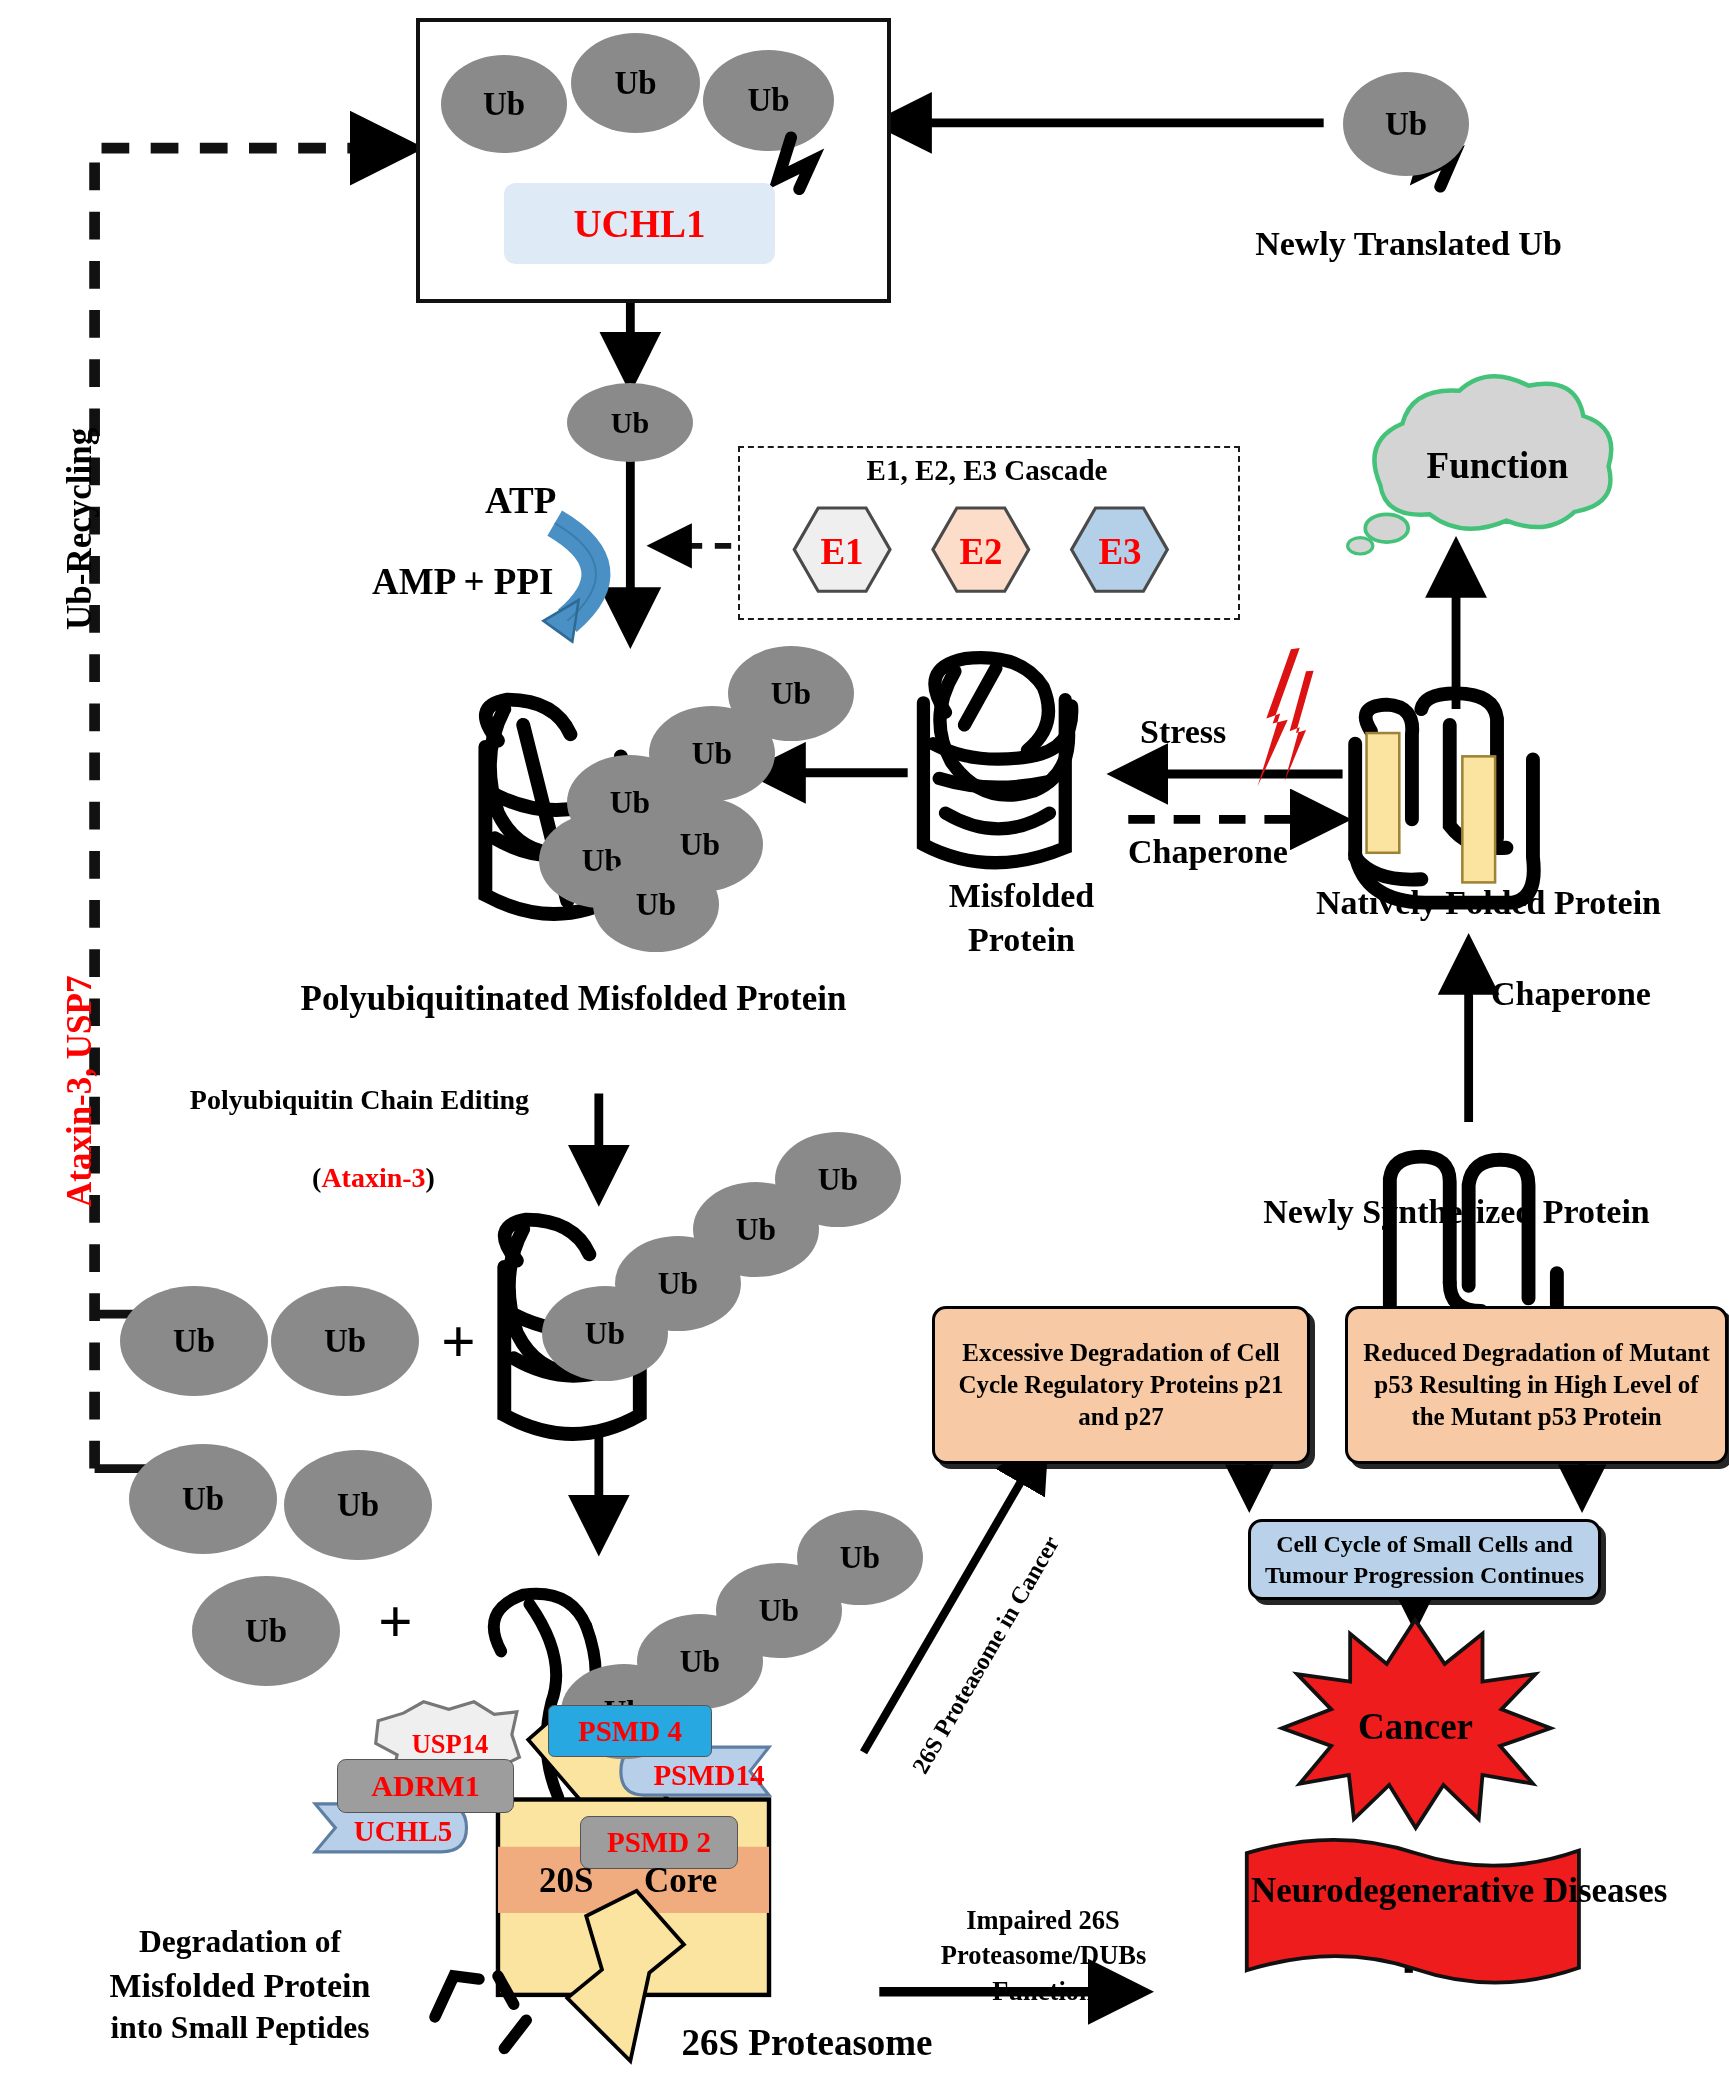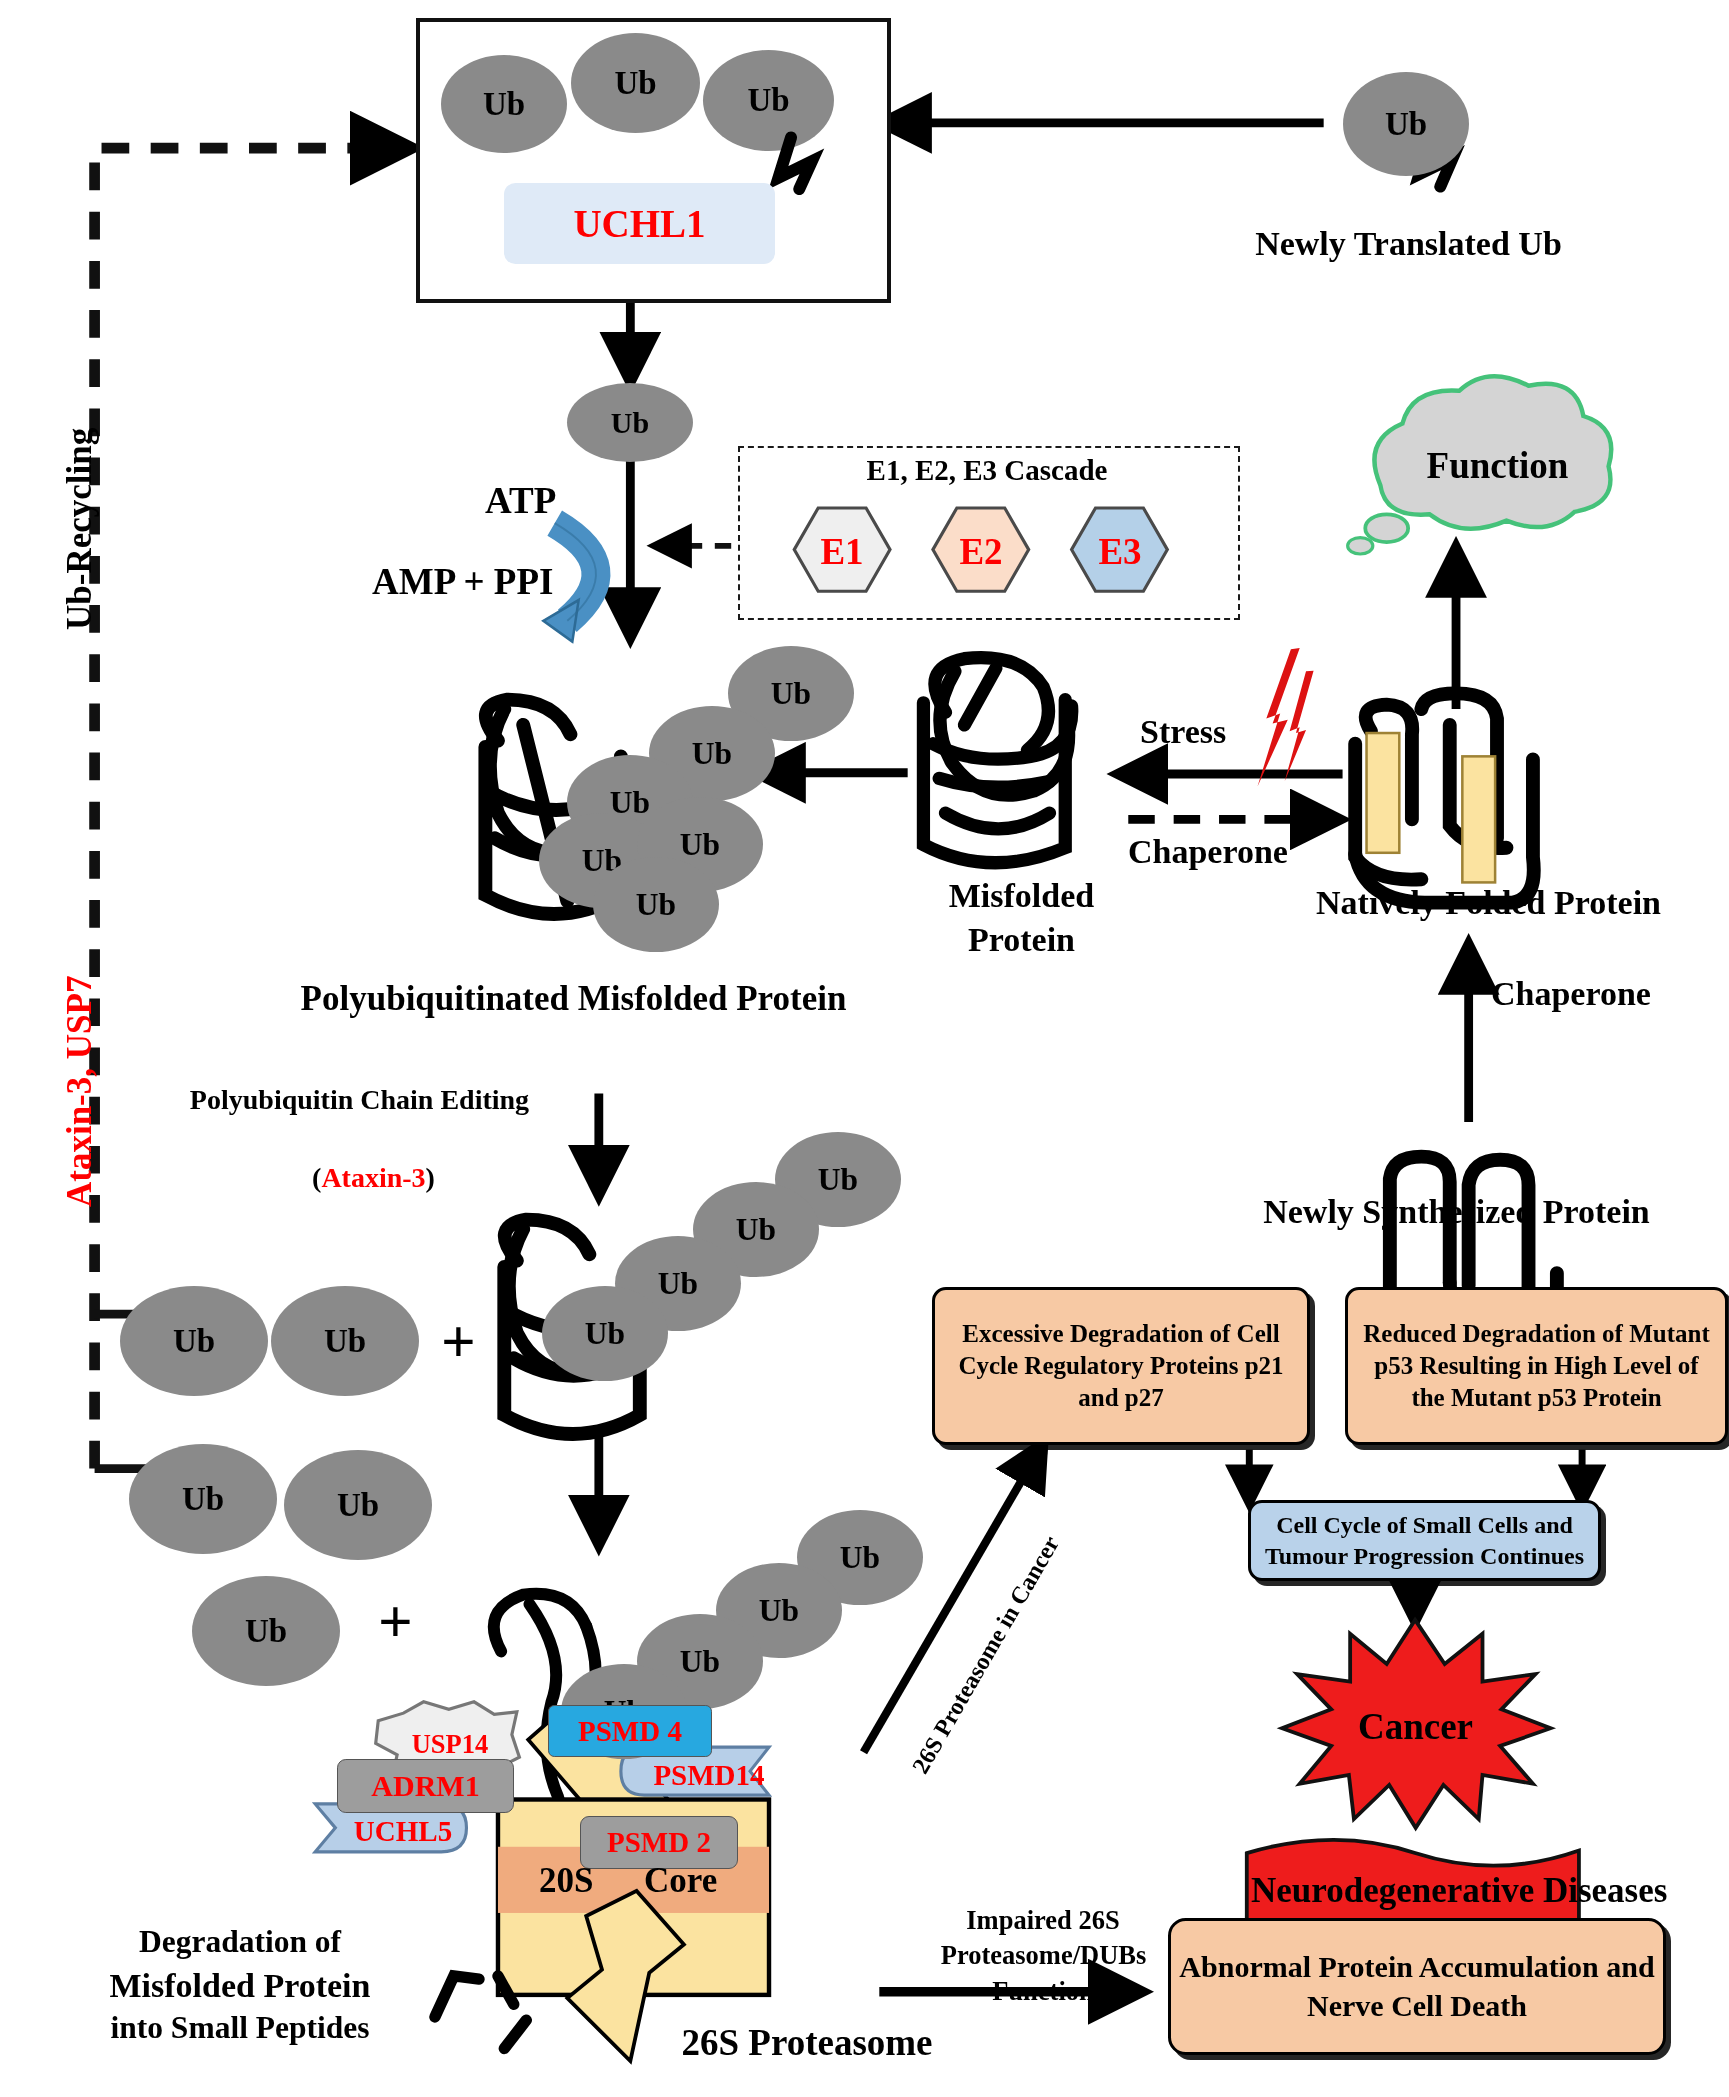--- a/index.html
+++ b/index.html
@@ -14,21 +14,21 @@
 
   
   .boxframe{position:absolute;border:4.4px solid #111;background:#fff;}
   .uchl1{position:absolute;background:#dfeaf7;border-radius:11.3px;display:flex;align-items:center;
          justify-content:center;color:#ff0000;font-weight:bold;font-family:"Liberation Serif",serif;}
   .dashbox{position:absolute;border:2.5px dashed #1a1a1a;background:transparent;}
 
   .rbox{position:absolute;border:3.8px solid #000;border-radius:14px;
         box-shadow:5px 5px 0 rgba(0,0,0,0.85);
         display:flex;align-items:center;justify-content:center;text-align:center;
-        font-family:"Liberation Serif",serif;font-weight:bold;color:#000;line-height:1.28;padding:5px 7.6px;box-sizing:border-box;}
+        font-family:"Liberation Serif",serif;font-weight:bold;color:#000;line-height:1.28;padding:5px 7.6px;box-sizing:border-box;margin-top:19px;}
   .peach{background:#f7c9a4;}
   .blue{background:#b9d2ea;}
 
   .pill{position:absolute;display:flex;align-items:center;justify-content:center;
         color:#ff0000;font-weight:bold;font-family:"Liberation Serif",serif;
         border:1.9px solid #555;box-sizing:border-box;}
 
   .vert-left{position:absolute;transform-origin:left top;white-space:nowrap;font-weight:bold;}
 
   svg{position:absolute;left:0;top:0;overflow:visible;}
@@ -308,16 +308,15 @@
   <div class="rbox blue" style="left:1248px;top:1500px;width:353px;height:81px;font-size:24px;">Cell Cycle of Small Cells and Tumour Progression Continues</div>
 
   <div class="txt ctr" style="left:1299px;top:1705px;width:233px;font-size:37px;">Cancer</div>
 
   <div class="txt ctr" style="left:1251px;top:1870px;width:331px;font-size:35px;line-height:1.2;">Neurodegenerative Diseases</div>
 
   <div class="txt ctr" style="left:917px;top:1905px;width:252px;font-size:26.5px;">Impaired 26S</div>
   <div class="txt ctr" style="left:905px;top:1940px;width:277px;font-size:26.5px;">Proteasome/DUBs</div>
   <div class="txt ctr" style="left:917px;top:1976px;width:252px;font-size:26.5px;">Function</div>
 
-  <div class="rbox peach" style="left:1168px;top:1918px;width:498px;height:137px;font-size:30px;border-radius:17.7px;">Abnormal Protein Accumulation and Nerve Cell Death</div>
 
 </div>
 
 
 </body></html>

